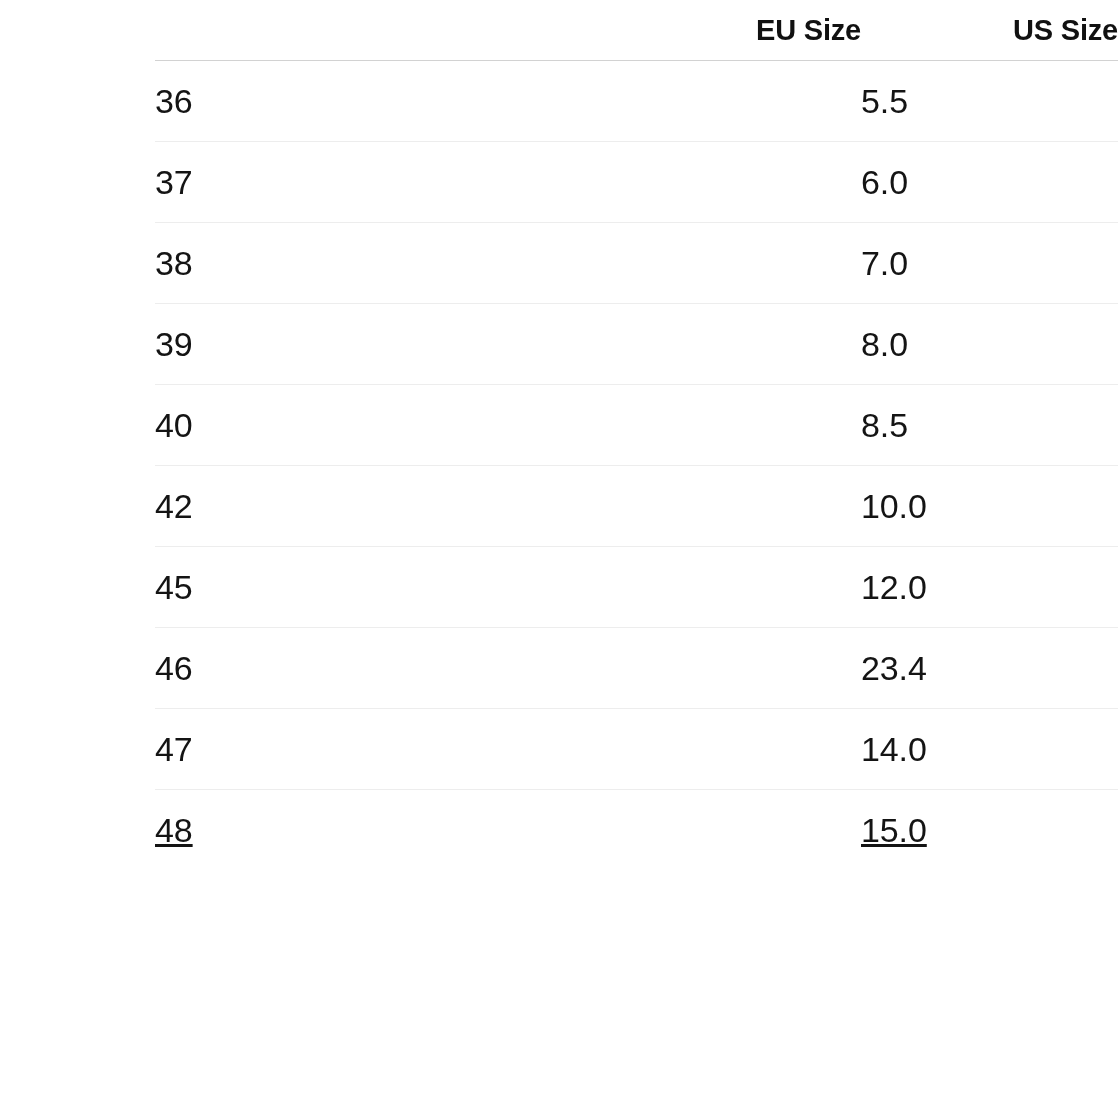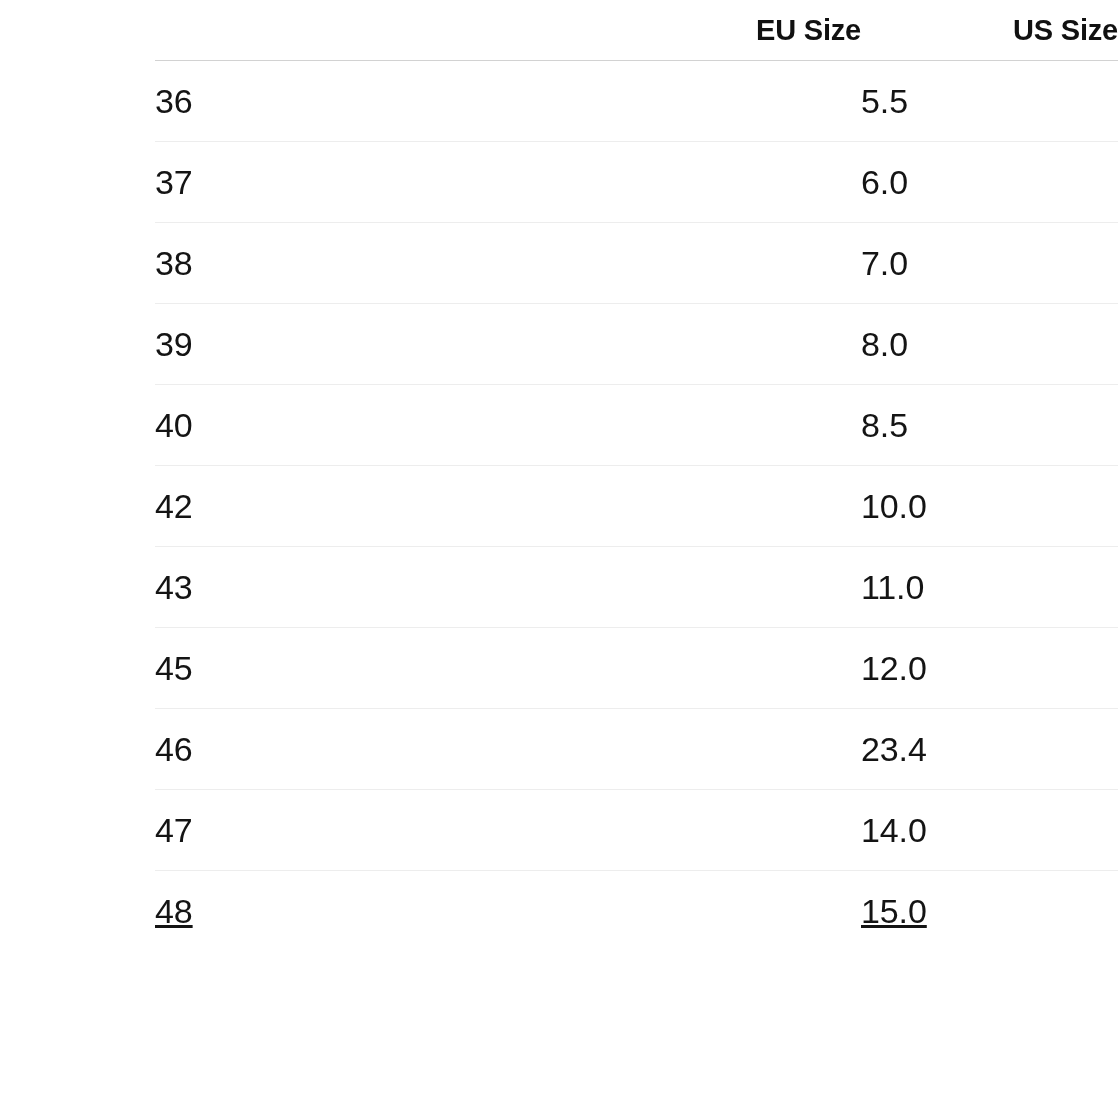--- a/index.html
+++ b/index.html
@@ -100,24 +100,20 @@
       </tr>
       <tr>
         <td>40</td>
         <td>8.5</td>
       </tr>
       <tr>
         <td>42</td>
         <td>10.0</td>
       </tr>
       <tr>
-        <td>43</td>
-        <td>11.0</td>
-      </tr>
-      <tr>
         <td>45</td>
         <td>12.0</td>
       </tr>
       <tr>
         <td>46</td>
         <td>23.4</td>
       </tr>
       <tr>
         <td>47</td>
         <td>14.0</td>

